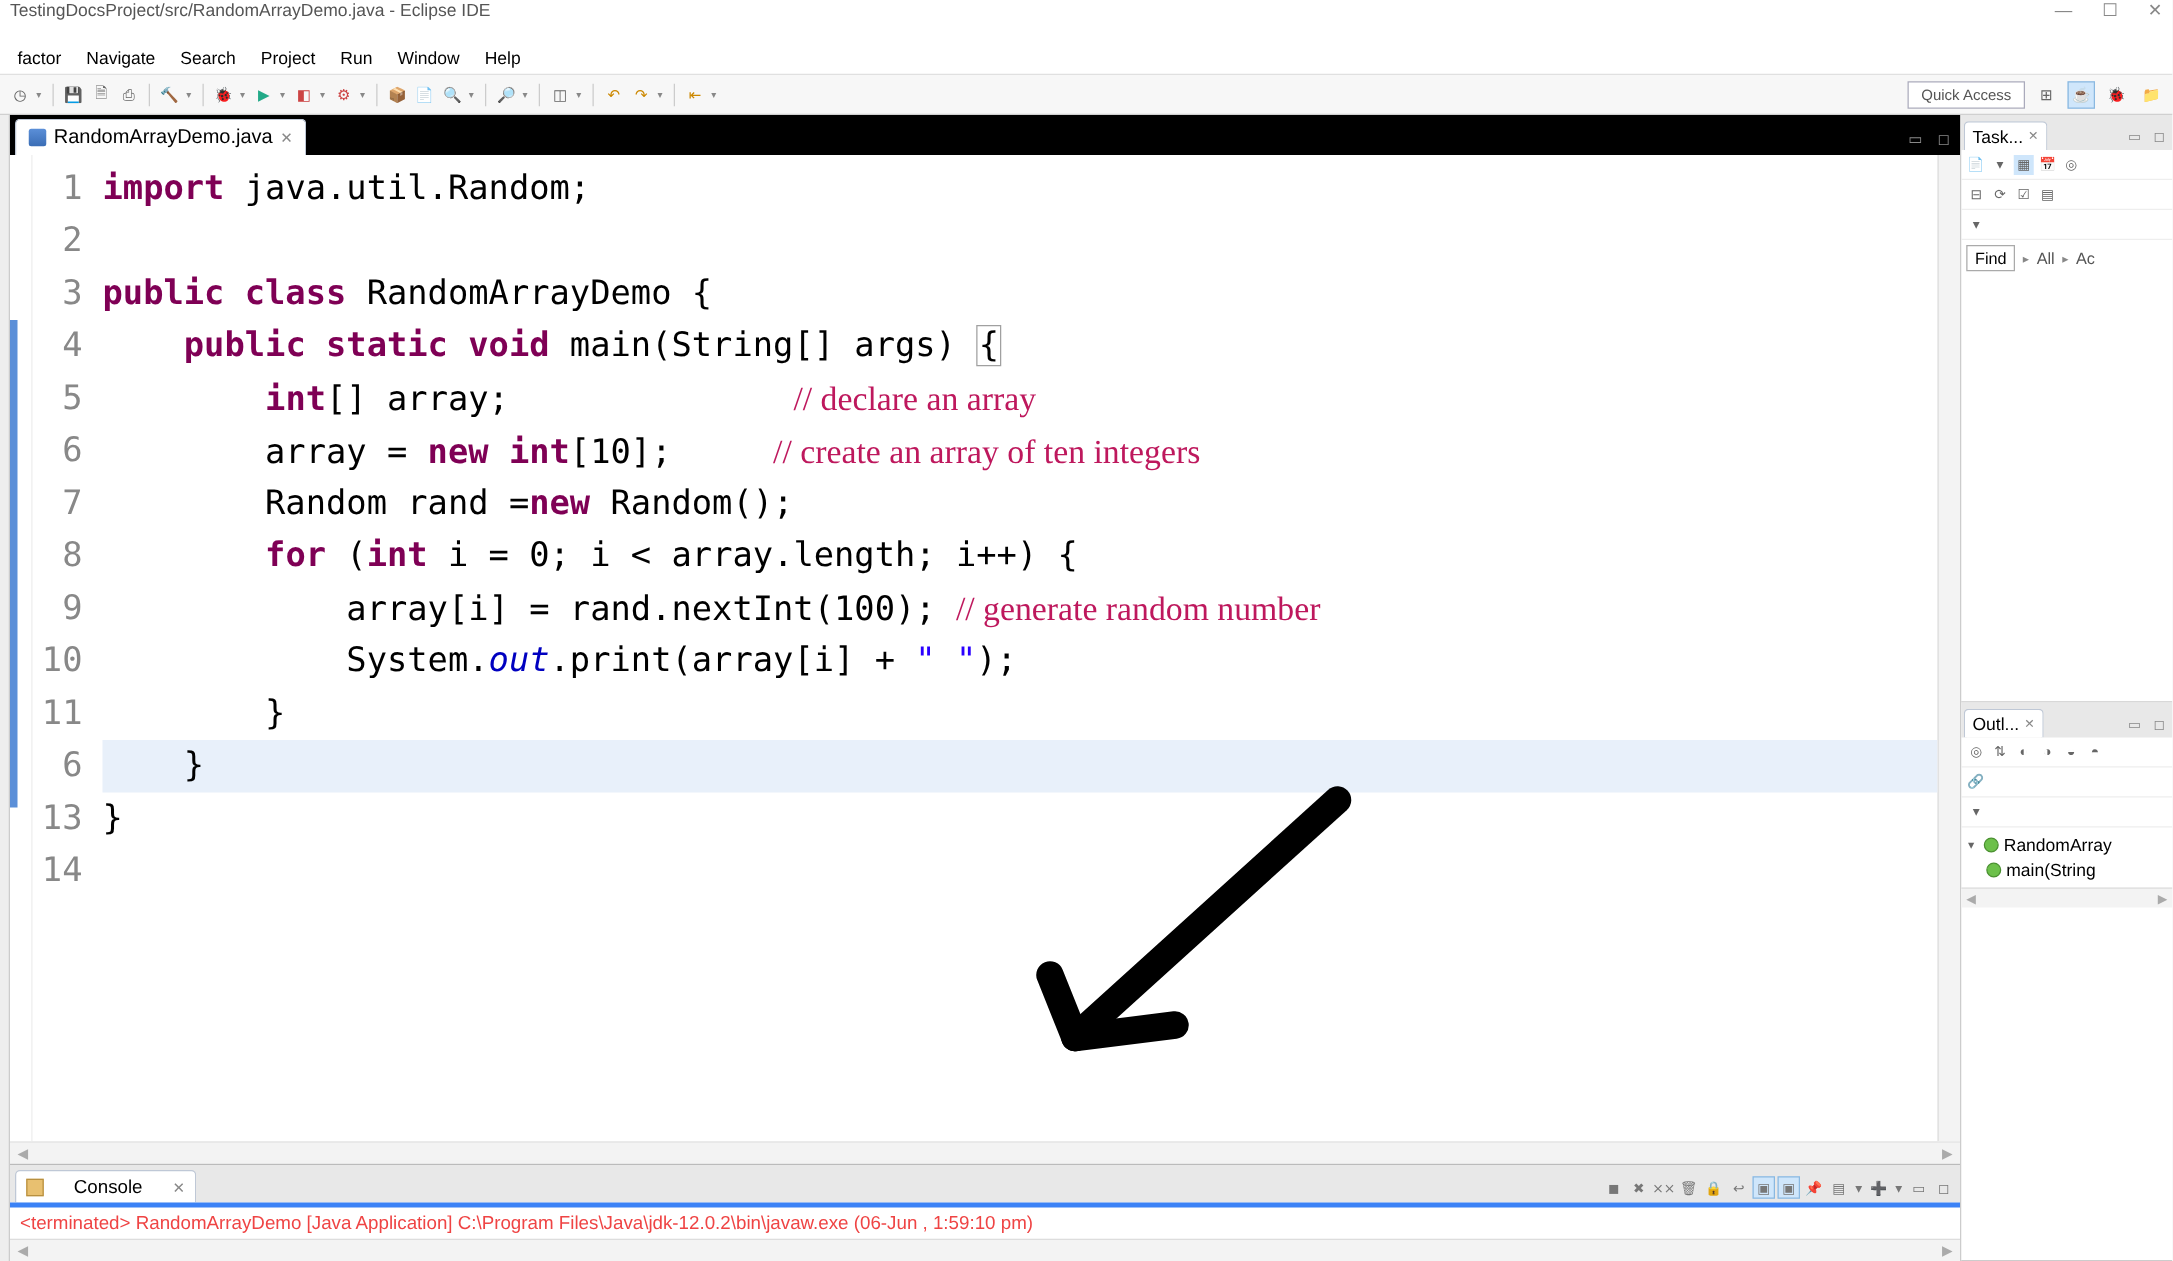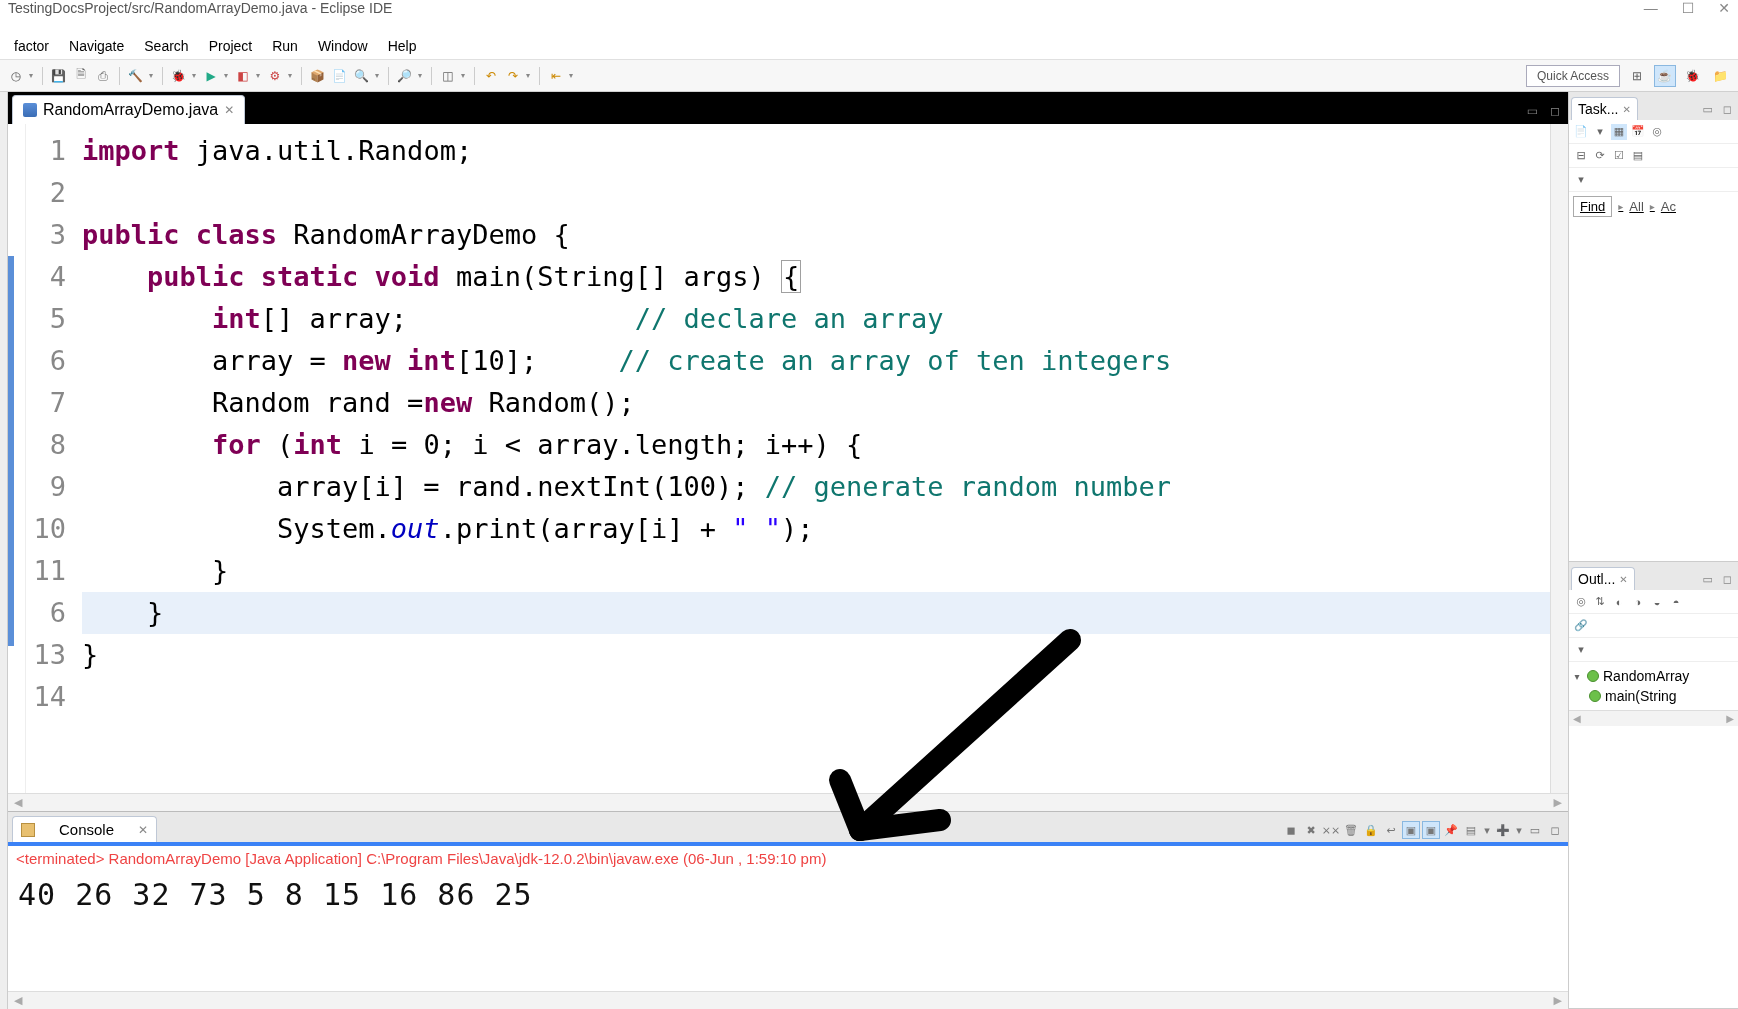--- a/index.html
+++ b/index.html
@@ -166,21 +166,21 @@
   font-size: 27px;
   line-height: 42px;
   padding: 6px 0 0 8px;
   white-space: pre;
   overflow: hidden;
   position: relative;
 }
 .code-line { height: 42px; }
 .code-line.hl { background: #e8f0fa; }
 .kw { color: #7f0055; font-weight: bold; }
-.cm { color: #0f766e; }
+.cm { color: #be185d; font-family: Liberation Serif, serif; }
 .str { color: #2a00ff; }
 .fld { color: #0000c0; font-style: italic; }
 .bracket-hl { border: 1px solid #a0a0a0; padding: 0 1px; }
 
 .editor-scroll-v {
   width: 18px;
   background: #f3f3f3;
   border-left: 1px solid #ddd;
 }
 .hscroll {
@@ -298,21 +298,20 @@
   padding: 4px;
   font-size: 13px;
   overflow:hidden;
 }
 .task-filter {
   display:flex;
   gap:6px;
   align-items:center;
   font-size:13px;
   padding:4px;
-  text-decoration:underline;
 }
 .task-filter .find {
   border:1px solid #aaa;
   padding:2px 6px;
   background:#fff;
 }
 .task-filter .flt { color:#555; }
 .task-filter .carat { color:#888; font-size:10px; }
 
 .outline-tree {
@@ -477,21 +476,20 @@
           <span class="tb">📌</span>
           <span class="tb">▤</span>
             <span class="tb" style="width:10px;">▾</span>
           <span class="tb">➕</span>
             <span class="tb" style="width:10px;">▾</span>
           <span class="tb">▭</span>
           <span class="tb">◻</span>
         </div>
       </div>
       <div class="console-status">&lt;terminated&gt; RandomArrayDemo [Java Application] C:\Program Files\Java\jdk-12.0.2\bin\javaw.exe (06-Jun    , 1:59:10 pm)</div>
-      <div class="console-output">40 26 32 73 5 8 15 16 86 25</div>
       <div class="hscroll">
         <span class="arrow">◀</span>
         <span class="track"></span>
         <span class="arrow">▶</span>
       </div>
     </div>
   </div>
 
   <div class="right-col">
 

